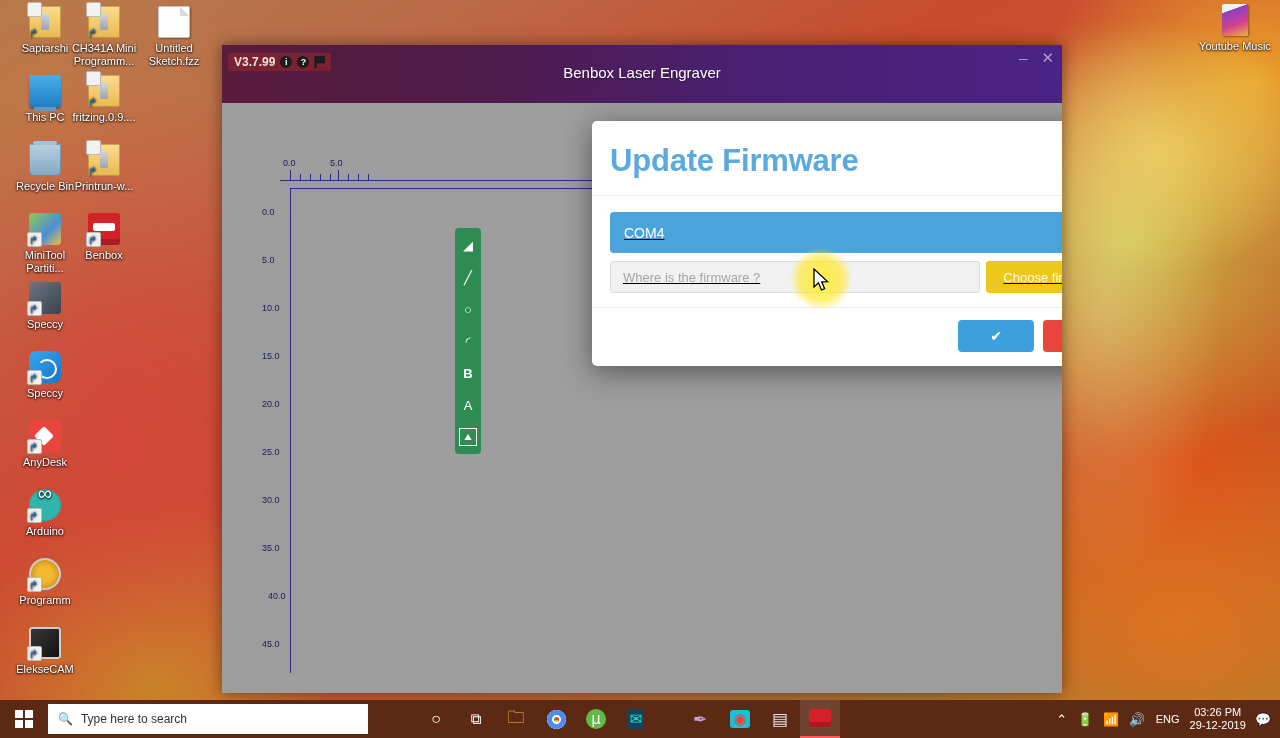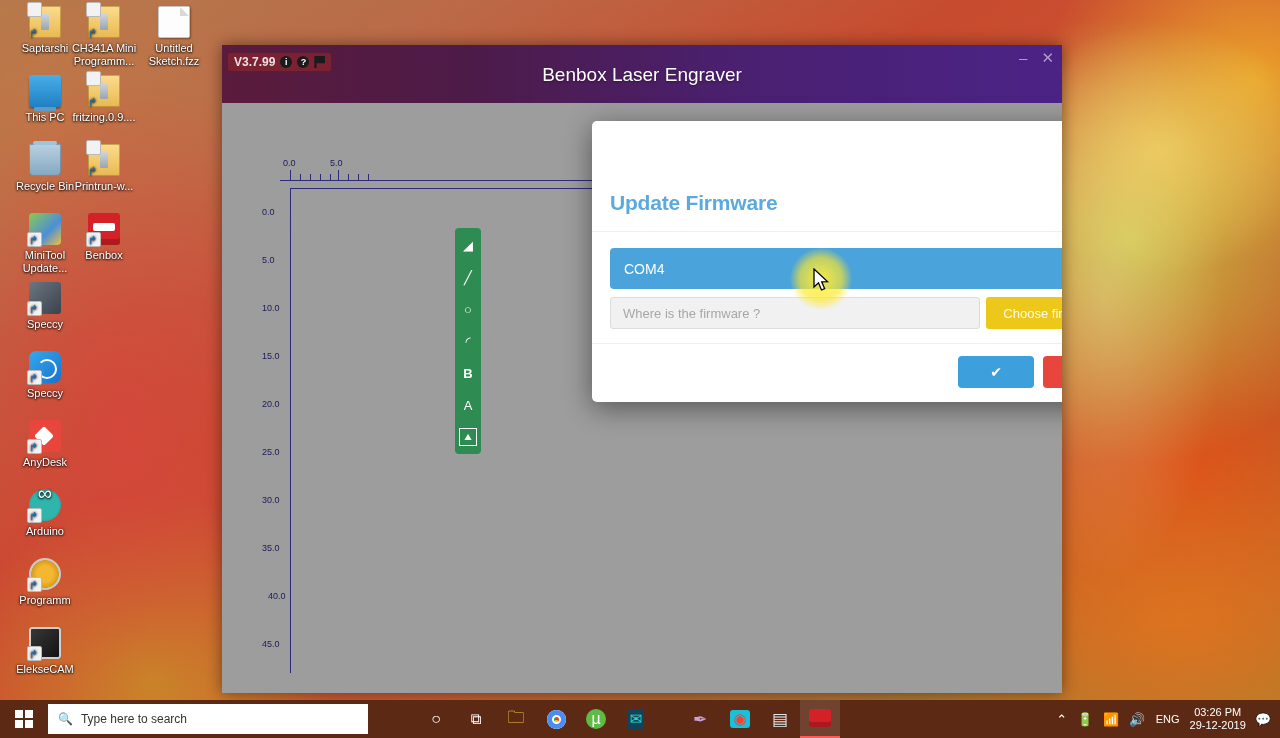--- a/index.html
+++ b/index.html
@@ -185,21 +185,21 @@
     text-align:center; font-weight:bold;
   }
   .tb-flag{
     display:inline-block; width:11px; height:12px;
     background:#1b1b1b;
     clip-path: polygon(0 0,100% 0,100% 60%,20% 60%,20% 100%,0 100%);
   }
   #app-title {
     position:absolute; left:0; right:0; top:19px;
     text-align:center;
-    font-size:19px;
+    font-size:15px;
     color:#ffffff;
     text-shadow: 0 1px 2px rgba(0,0,0,0.4);
   }
   #win-controls {
     position:absolute; right:8px; top:4px;
     display:flex; gap:14px;
     color:#cbb8dd; font-size:15px;
   }
   #win-controls span{ cursor:pointer; opacity:.8; }
 
@@ -261,25 +261,24 @@
     border-radius:5px;
     box-shadow:0 6px 28px rgba(0,0,0,0.45);
     z-index:20;
   }
   #modal-header {
     position:relative;
     padding:22px 20px 16px 18px;
     border-bottom:1px solid #eceff1;
   }
   #modal-title {
-    font-size:21px; font-weight:bold; color:#5aa9df;
+    font-size:31px; font-weight:bold; color:#5aa9df;
     letter-spacing:-0.2px;
-    margin-top:48px;
-  }
-  #modal-body { padding:16px 18px 14px 18px; }
+  }
+  #modal-body { padding:16px 18px 14px 18px;text-decoration:underline; }
   .sel {
     position:relative;
     background:#4aa3db;
     border-radius:4px;
     height:41px;
     margin-bottom:8px;
     display:flex; align-items:center;
     padding:0 14px;
     color:#fff; font-size:14px;
     cursor:pointer;
@@ -406,21 +405,21 @@
     <span class="glyph ic-folder ic-shortcut">
         <span class="shortcut-arrow">↱</span>
       </span>
     <span class="lbl">Printrun-w...</span>
   </div>
 
   <div class="dicon" style="left:6px;  top:213px;">
     <span class="glyph ic-minitool ic-shortcut">
         <span class="shortcut-arrow">↱</span>
       </span>
-    <span class="lbl">MiniTool Update...</span>
+    <span class="lbl">MiniTool Partiti...</span>
   </div>
   <div class="dicon" style="left:65px; top:213px;">
     <span class="glyph ic-benbox ic-shortcut">
         <span class="shortcut-arrow">↱</span>
       </span>
     <span class="lbl">Benbox</span>
   </div>
 
   <div class="dicon" style="left:6px;  top:282px;">
     <span class="glyph ic-speccy ic-shortcut">
@@ -452,20 +451,24 @@
       </span>
     <span class="lbl">Programm</span>
   </div>
   <div class="dicon" style="left:6px;  top:627px;">
     <span class="glyph ic-elekscam ic-shortcut">
         <span class="shortcut-arrow">↱</span>
       </span>
     <span class="lbl">ElekseCAM</span>
   </div>
 
+  <div class="dicon" style="left:1196px; top:4px;">
+    <span class="glyph ic-ytmusic"></span>
+    <span class="lbl">Youtube Music</span>
+  </div>
 
   <div id="app-window">
 
     <div id="app-titlebar">
       <div id="version-badge">
         <span>V3.7.99</span>
         <span class="tb-smallicon">i</span>
         <span class="tb-smallicon">?</span>
         <span class="tb-flag"></span>
       </div>

